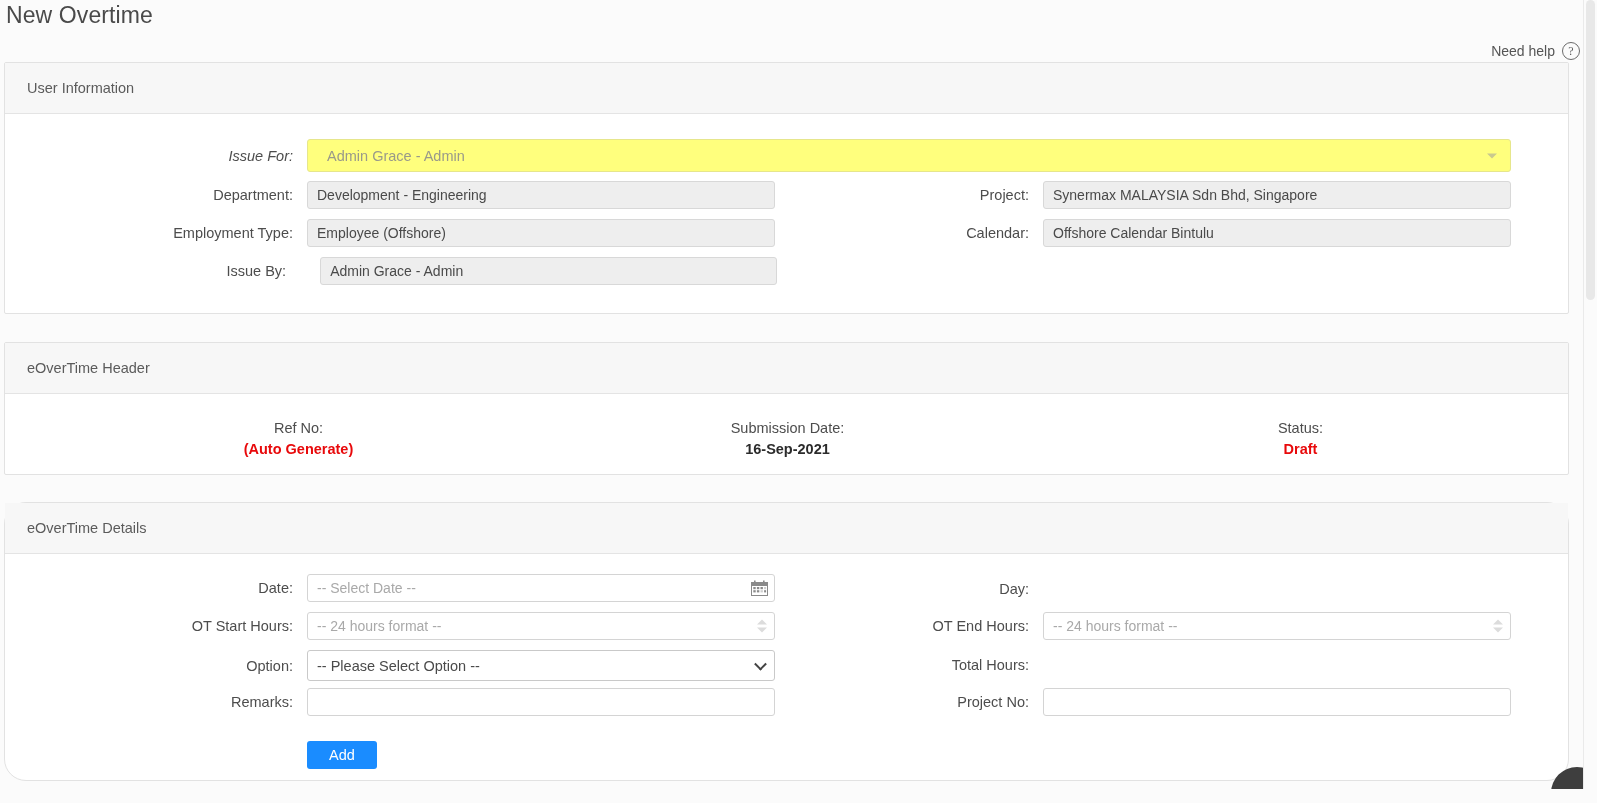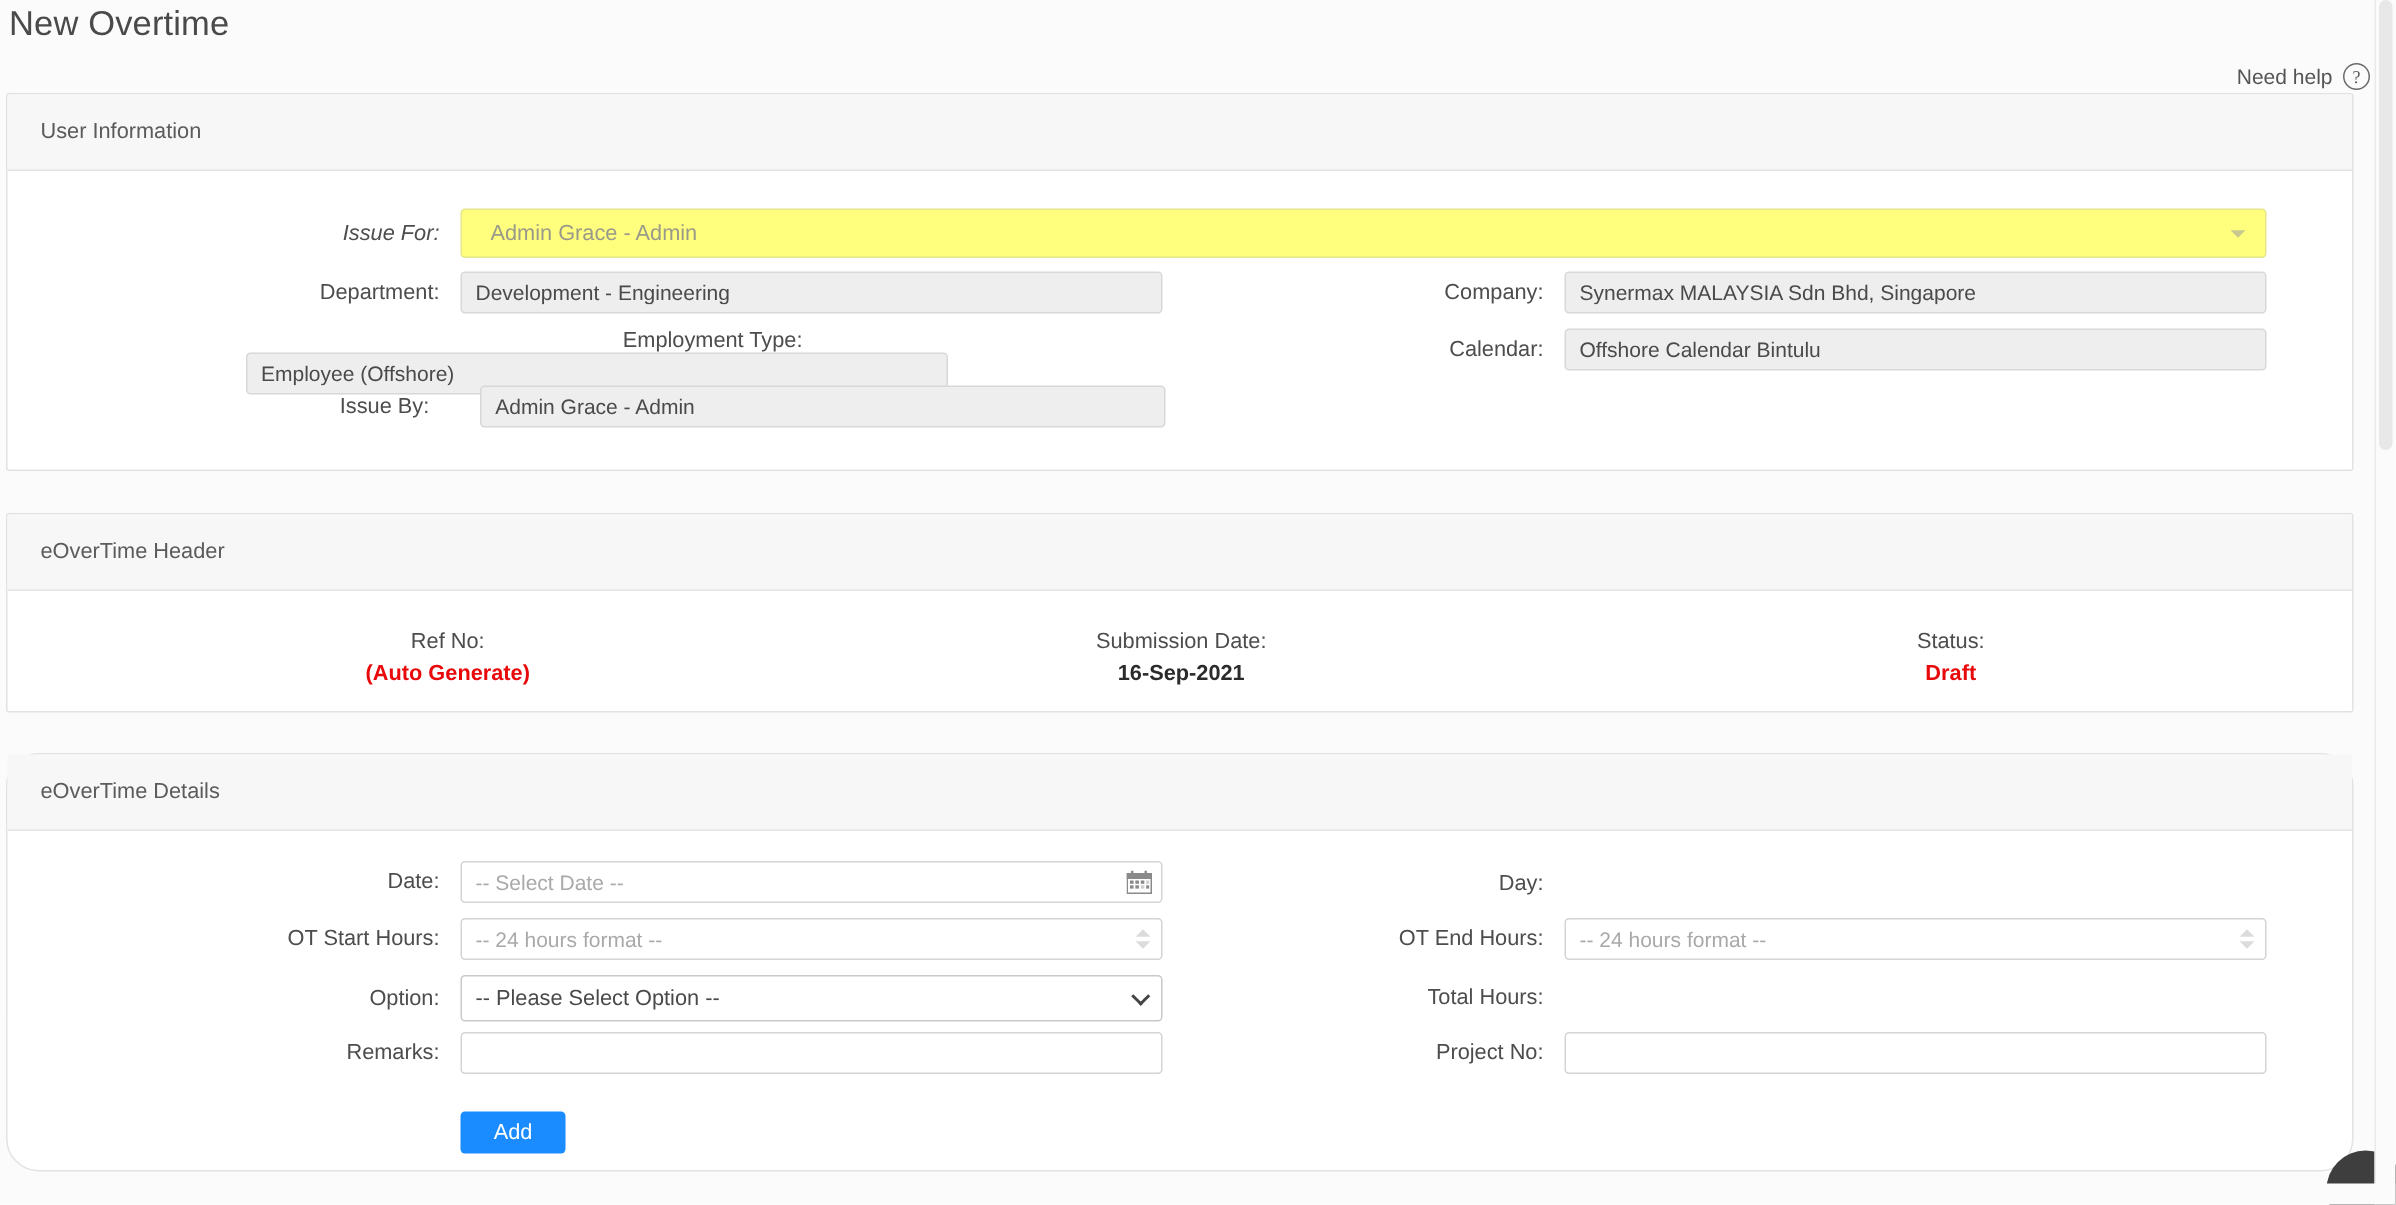--- a/index.html
+++ b/index.html
@@ -268,36 +268,36 @@
         </div>
       </div>
 
       <div class="frow" style="left:0; top:67px; width:772px;">
         <div class="flabel" style="width:288px;">Department:</div>
         <div class="fctrl" style="width:468px; margin-left:14px;">
           <input class="inp readonly" type="text" readonly="" value="Development - Engineering" style="">
         </div>
       </div>
 
-      <div class="frow" style="left:0; top:105px; width:772px;flex-direction:column;">
+      <div class="frow" style="left:0; top:105px; width:772px;">
         <div class="flabel" style="width:288px;">Employment Type:</div>
         <div class="fctrl" style="width:468px; margin-left:14px;">
           <input class="inp readonly" type="text" readonly="" value="Employee (Offshore)" style="">
         </div>
       </div>
 
       <div class="frow" style="left:0; top:143px; width:772px;gap:20px;">
         <div class="flabel" style="width:288px;">Issue By:</div>
         <div class="fctrl" style="width:468px; margin-left:14px;">
           <input class="inp readonly" type="text" readonly="" value="Admin Grace - Admin" style="">
         </div>
       </div>
 
       <div class="frow" style="left:736px; top:67px; width:772px;">
-        <div class="flabel" style="width:288px;">Company:</div>
+        <div class="flabel" style="width:288px;">Project:</div>
         <div class="fctrl" style="width:468px; margin-left:14px;">
           <input class="inp readonly" type="text" readonly="" value="Synermax MALAYSIA Sdn Bhd, Singapore" style="">
         </div>
       </div>
 
       <div class="frow" style="left:736px; top:105px; width:772px;">
         <div class="flabel" style="width:288px;">Calendar:</div>
         <div class="fctrl" style="width:468px; margin-left:14px;">
           <input class="inp readonly" type="text" readonly="" value="Offshore Calendar Bintulu" style="">
         </div>

